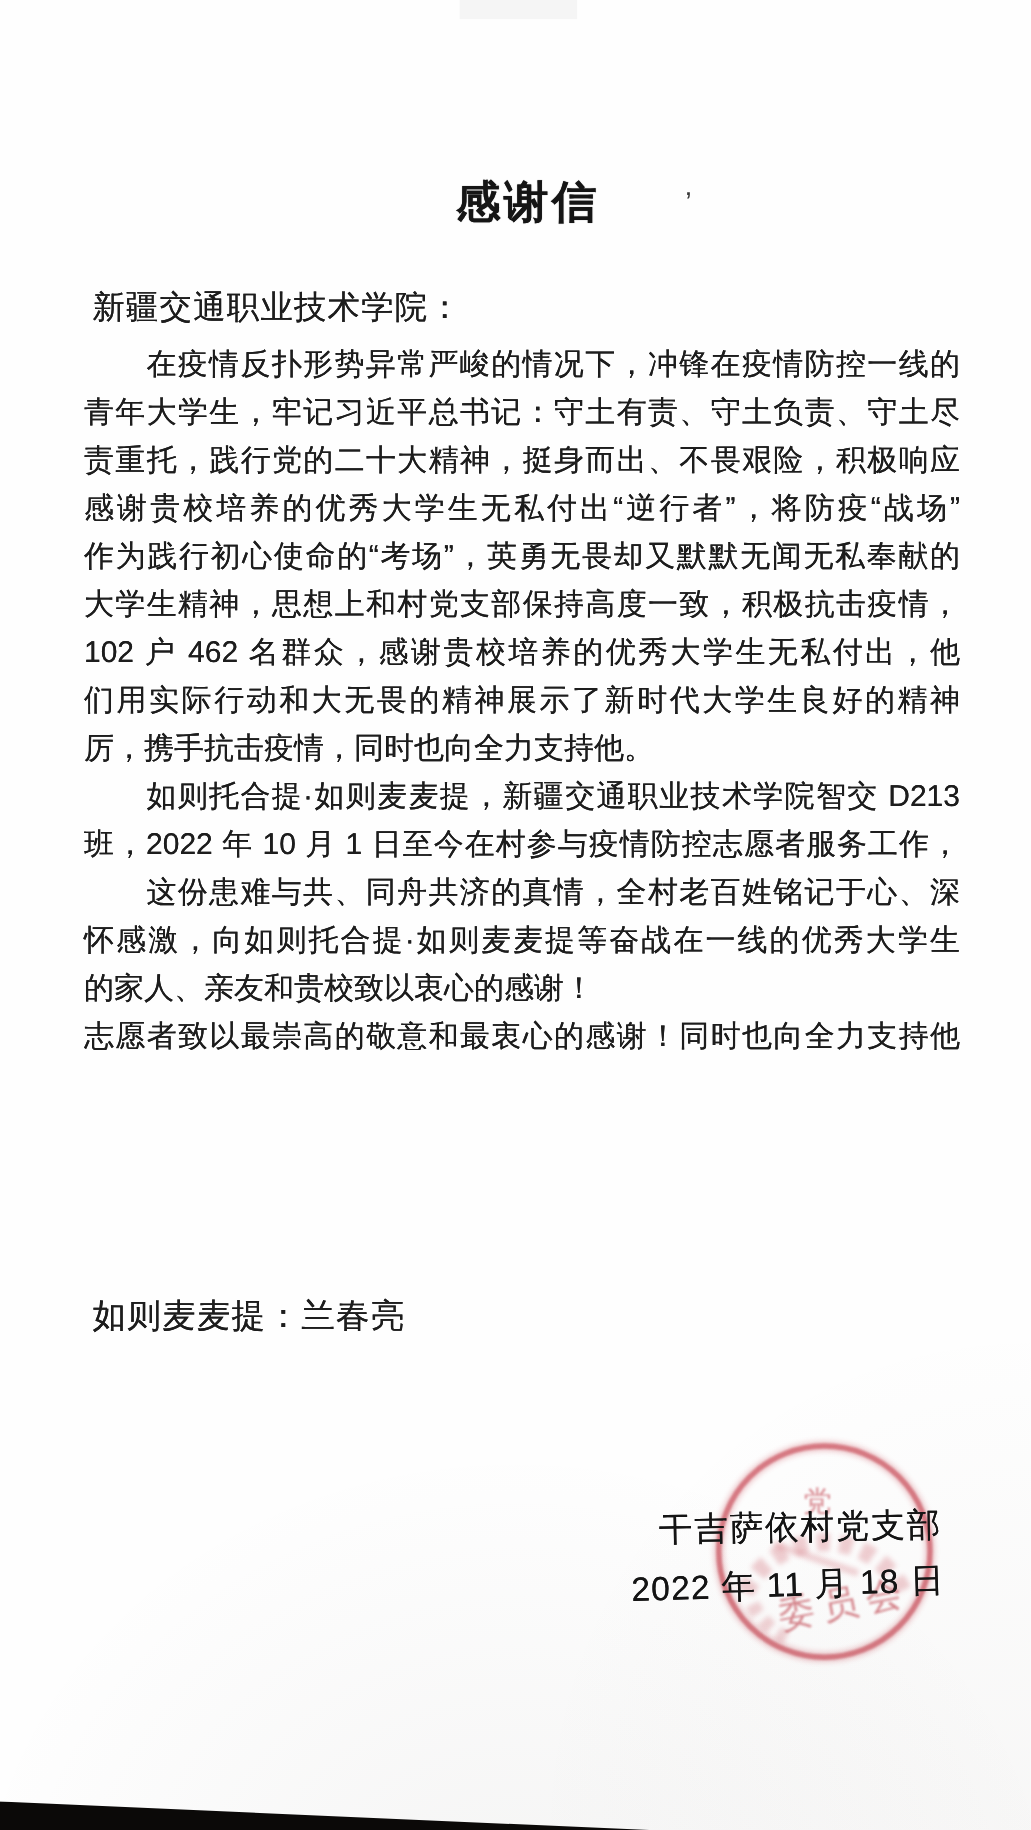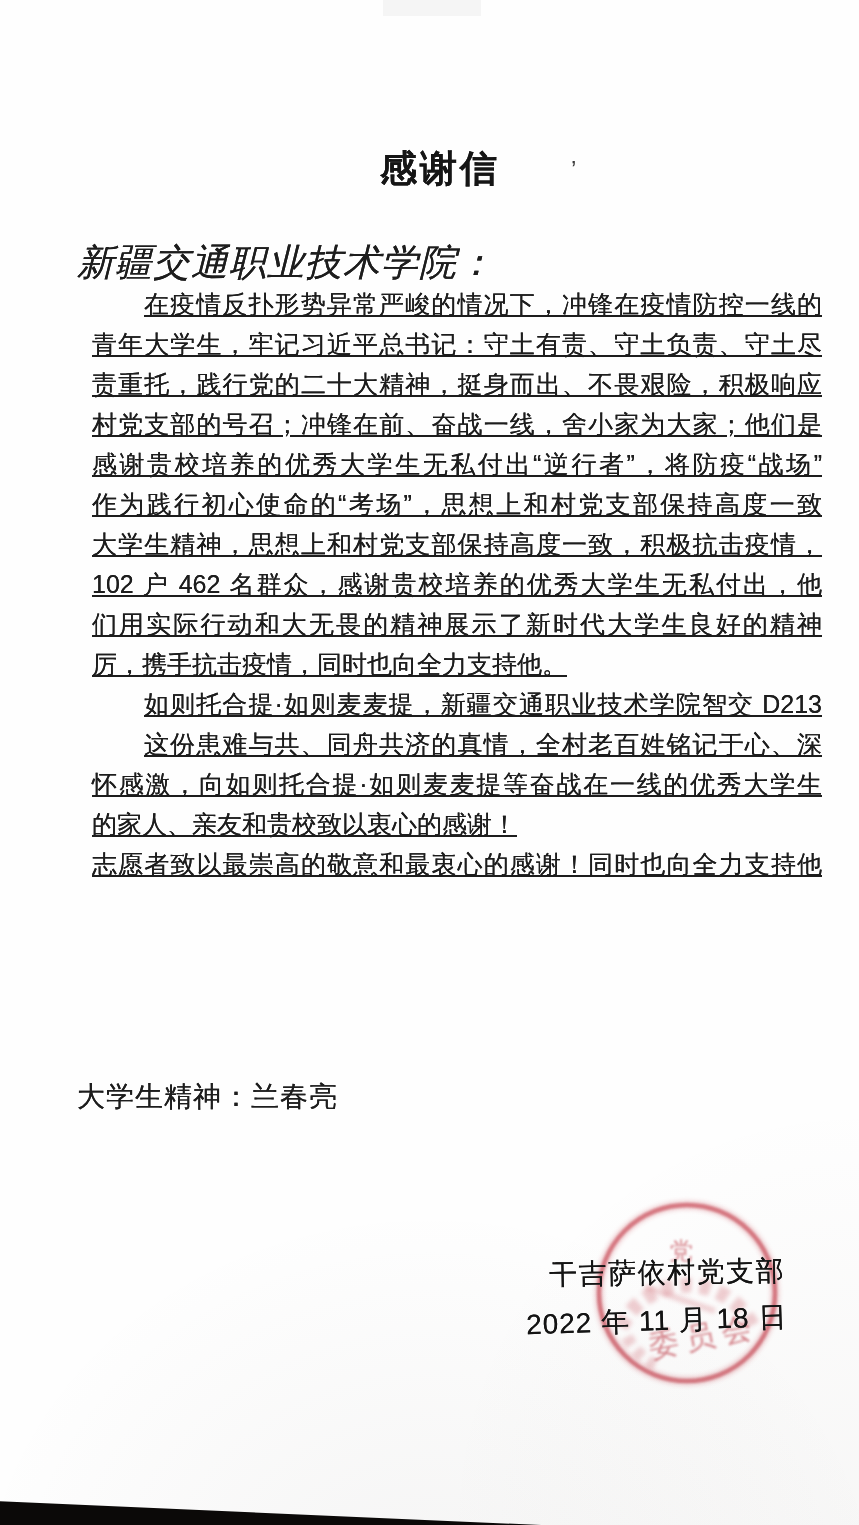--- a/index.html
+++ b/index.html
@@ -28,30 +28,28 @@
     text-align: center; font-size: 37px; font-weight: 700; letter-spacing: 3px;
     color: #151515; text-shadow: 0 0 0.6px #151515;
   }
   .title-mark {
     position: absolute; left: 571px; top: 156px;
     font-size: 24px; color: #3a3a3a;
   }
 
   .salutation {
     position: absolute; left: 77px; top: 238px;
-    font-size: 37px; letter-spacing: 1px;
+    font-size: 27px; letter-spacing: 1px;
     text-shadow: 0 0 0.5px #1d1d1d;
-    font-style: italic;
   }
 
   .body {
-    position: absolute; left: 92px; top: 284px; width: 730px;
+    position: absolute; left: 70px; top: 284px; width: 730px;
     font-size: 25px; line-height: 40px;
     text-shadow: 0 0 0.5px #1d1d1d;
-    text-decoration: underline;
   }
   .line { text-align: justify; text-align-last: justify; }
   .line.short { text-align-last: left; }
   .line.indent { text-indent: 52px; }
 
   .signature {
     position: absolute; left: 77px; top: 1078px;
     font-size: 28px; letter-spacing: 1px;
     text-shadow: 0 0 0.5px #1d1d1d;
   }
@@ -90,37 +88,37 @@
 
   <h1 class="title">感谢信</h1>
   <span class="title-mark">’</span>
 
   <div class="salutation">新疆交通职业技术学院：</div>
 
   <div class="body">
     <div class="line indent">在疫情反扑形势异常严峻的情况下，冲锋在疫情防控一线的</div>
     <div class="line">青年大学生，牢记习近平总书记：守土有责、守土负责、守土尽</div>
     <div class="line">责重托，践行党的二十大精神，挺身而出、不畏艰险，积极响应</div>
-    <div class="line">村党支部的号召；冲锋在前、奋战一线，舍小家为大家；他们是</div>
     <div class="line">感谢贵校培养的优秀大学生无私付出“逆行者”，将防疫“战场”</div>
-    <div class="line">作为践行初心使命的“考场”，思想上和村党支部保持高度一致</div>
+    <div class="line">作为践行初心使命的“考场”，英勇无畏却又默默无闻无私奉献的</div>
     <div class="line">大学生精神，思想上和村党支部保持高度一致，积极抗击疫情，</div>
     <div class="line">102 户 462 名群众，感谢贵校培养的优秀大学生无私付出，他</div>
     <div class="line">们用实际行动和大无畏的精神展示了新时代大学生良好的精神</div>
     <div class="line short">厉，携手抗击疫情，同时也向全力支持他。</div>
 
     <div class="line indent">如则托合提·如则麦麦提，新疆交通职业技术学院智交 D213</div>
+    <div class="line">班，2022 年 10 月 1 日至今在村参与疫情防控志愿者服务工作，</div>
 
     <div class="line indent">这份患难与共、同舟共济的真情，全村老百姓铭记于心、深</div>
     <div class="line">怀感激，向如则托合提·如则麦麦提等奋战在一线的优秀大学生</div>
     <div class="line short">的家人、亲友和贵校致以衷心的感谢！</div>
     <div class="line">志愿者致以最崇高的敬意和最衷心的感谢！同时也向全力支持他</div>
   </div>
 
-  <div class="signature">大学生精神：兰春亮</div>
+  <div class="signature">如则麦麦提：兰春亮</div>
 
   <svg class="seal" width="200" height="200" viewBox="0 0 200 200" aria-hidden="true">
     <defs>
       <filter id="b1" x="-20%" y="-20%" width="140%" height="140%">
           <feGaussianBlur stdDeviation="0.9"></feGaussianBlur>
         </filter>
       <filter id="b2" x="-30%" y="-30%" width="160%" height="160%">
           <feGaussianBlur stdDeviation="2.2"></feGaussianBlur>
         </filter>
     </defs>

